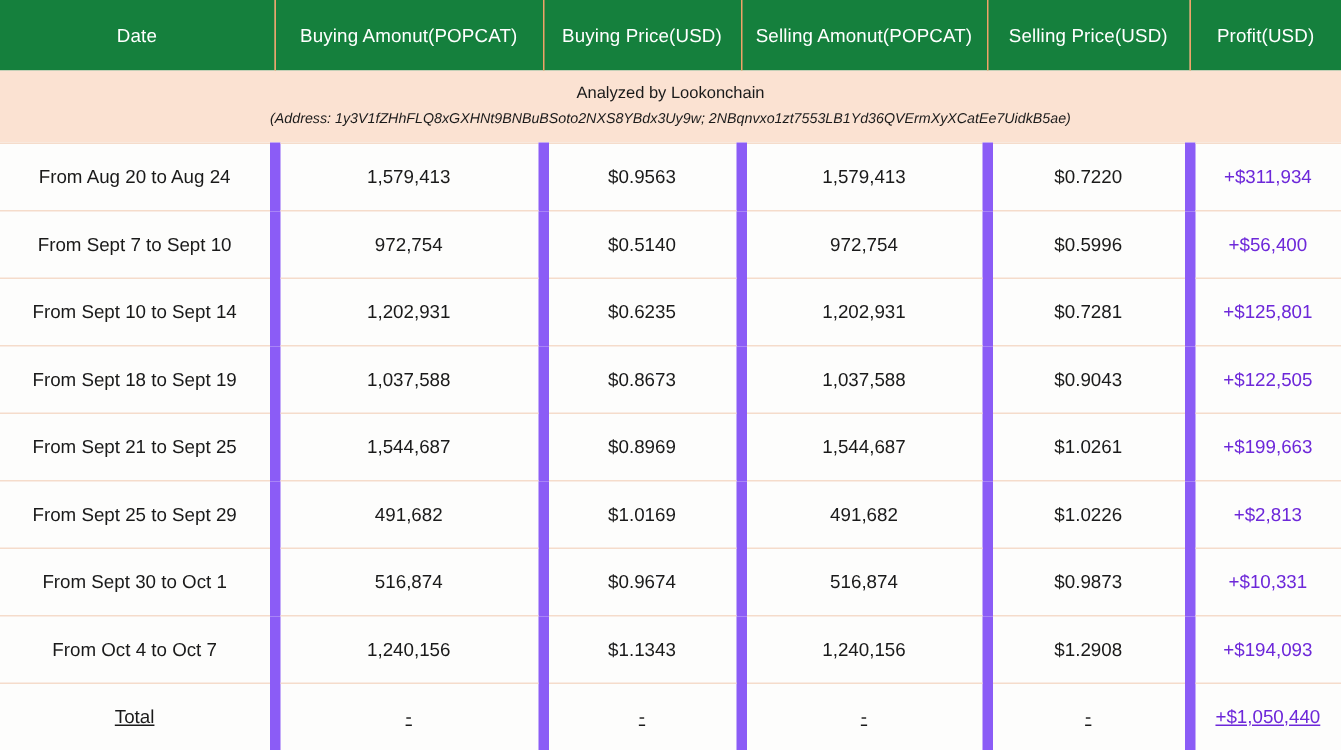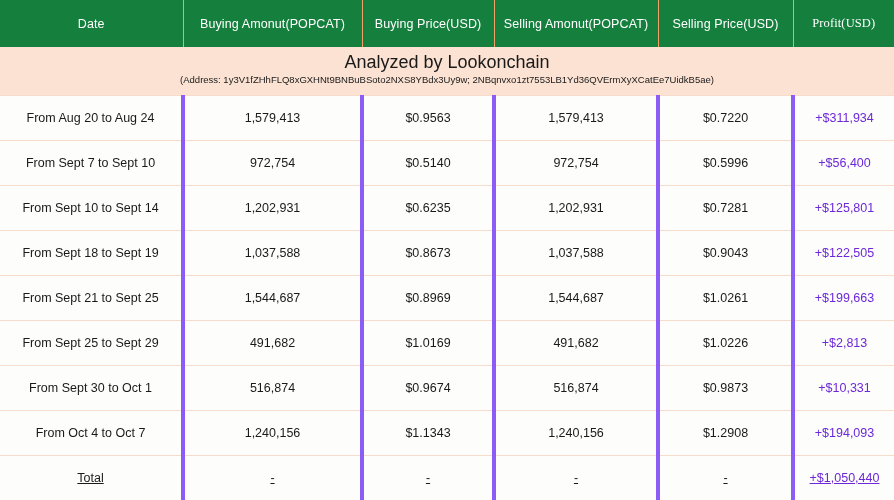--- a/index.html
+++ b/index.html
@@ -42,51 +42,52 @@
     font-weight: normal;
     font-size: 12.5px;
     height: 47px;
     padding: 0 4px;
     text-align: center;
     vertical-align: middle;
     border-right: 1px solid #f0a268;
     box-sizing: border-box;
     letter-spacing: 0.1px;
   }
-  thead th:last-child { border-right: none; font-family: Liberation Serif, serif; }
+  thead th:last-child { border-right: none; }
 
   tr.banner-row td {
     background: #fbe2d2;
     height: 48px;
     text-align: center;
     vertical-align: middle;
     padding: 4px 6px;
     border-bottom: 1px solid #f5dccb;
     box-sizing: border-box;
   }
   .banner-title {
-    font-size: 18px;
+    font-size: 11px;
     color: #1a1a1a;
     line-height: 17px;
   }
   .banner-address {
     font-size: 9.5px;
     color: #1a1a1a;
     line-height: 14px;
     margin-top: 2px;
     word-break: break-all;
+    font-style: italic;
   }
 
   tbody td {
     height: 45px;
     font-size: 12.5px;
     color: #1a1a1a;
     text-align: center;
     vertical-align: middle;
-    border-right: 4px solid #8b5cf6;
+    border-right: 7px solid #8b5cf6;
     border-bottom: 1px solid #f5dccb;
     background: #fdfdfc;
     box-sizing: border-box;
     padding: 0 4px;
   }
   tbody td:last-child { border-right: none; }
   tbody tr:last-child td { border-bottom: none; text-decoration: underline; }
 
   td.profit-cell {
     color: #6d28d9;

